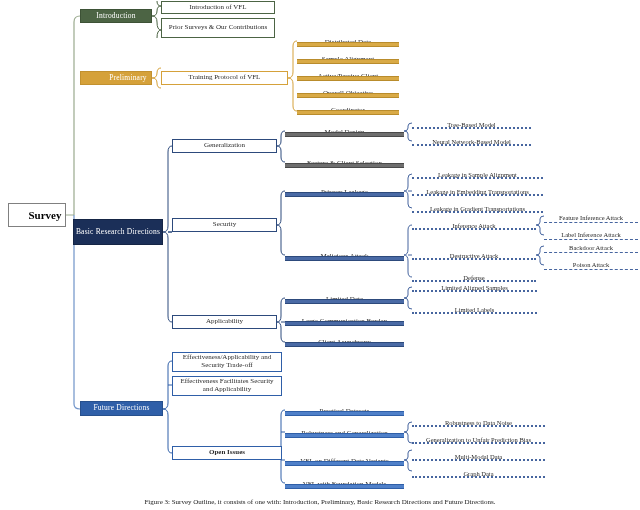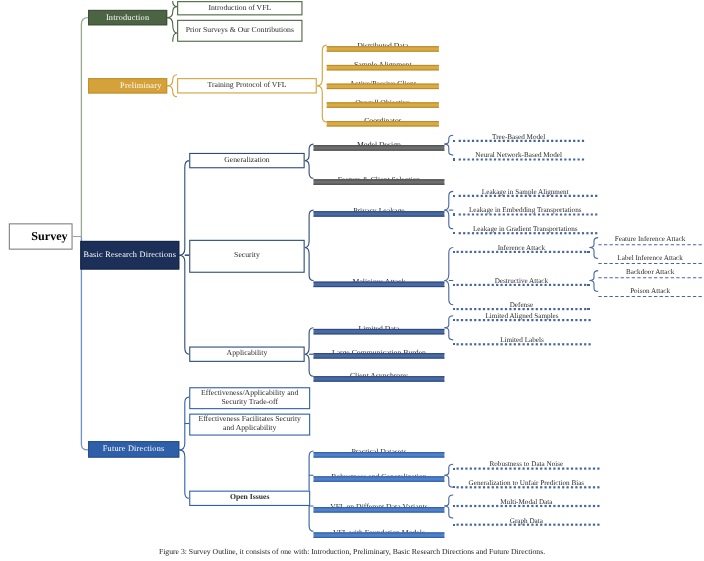--- a/index.html
+++ b/index.html
@@ -186,21 +186,21 @@
   <div class="ul grey" style="left:285px;top:155px;width:119px;height:13px;">
     <span>Feature &amp; Client Selection</span>
   </div>
   <div class="du" style="left:412px;top:117px;width:119px;height:12px;">
     <span>Tree-Based Model</span>
   </div>
   <div class="du" style="left:412px;top:134px;width:119px;height:12px;">
     <span>Neural Network-Based Model</span>
   </div>
 
-  <div class="node obox navy" style="left:172px;top:218px;width:105px;height:30px;">
+  <div class="node obox navy" style="left:172px;top:218px;width:105px;height:14px;">
     <span>Security</span>
   </div>
   <div class="ul navy" style="left:285px;top:184px;width:119px;height:13px;">
     <span>Privacy Leakage</span>
   </div>
   <div class="du" style="left:412px;top:167px;width:131px;height:12px;">
     <span>Leakage in Sample Alignment</span>
   </div>
   <div class="du" style="left:412px;top:184px;width:131px;height:12px;">
     <span>Leakage in Embedding Transportations</span>

